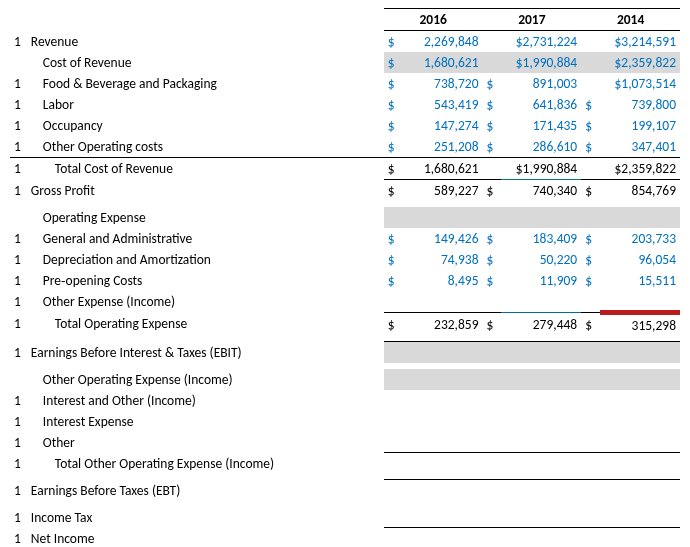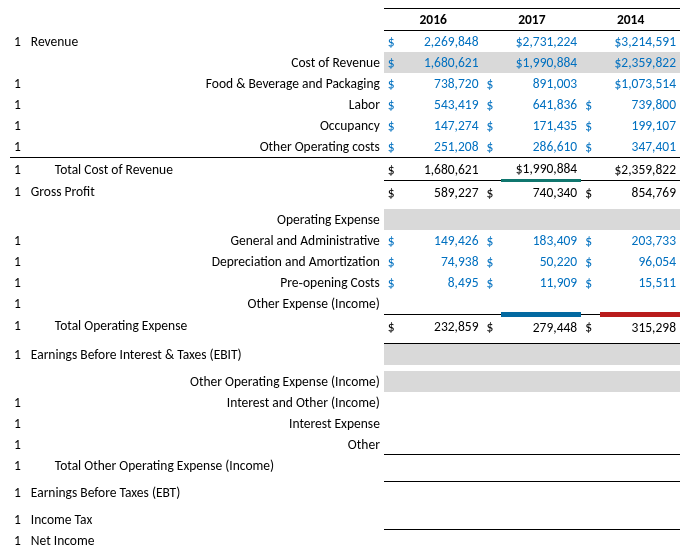--- a/index.html
+++ b/index.html
@@ -31,21 +31,21 @@
   }
   .col-mark { width: 16px; text-align: left; }
   .col-label { width: 340px; }
   .col-sym { width: 18px; text-align: left; color: #0070C0; }
   .col-val { width: 76px; text-align: right; }
   .blue { color: #0070C0; }
   .black { color: #000; }
   .shade { background: #D9D9D9; }
   .topline td { border-top: 1px solid #000; }
   .dbl td.col-sym, .dbl td.col-val { border-bottom: 3px double #000; }
-  .pad1 { padding-left: 16px; text-align: right; }
+  .pad1 { padding-left: 16px; }
   .pad2 { padding-left: 28px; }
   .spacer td { height: 6px; padding:0; }
 </style>
 </head>
 <body>
 
 <table>
   <colgroup>
     <col class="col-mark">
       <col class="col-label">
@@ -140,21 +140,21 @@
       <td class="col-sym" style="border-top:1px solid #000"></td>
       <td class="col-val black" style="border-top:1px solid #000">$2,359,822</td>
     </tr>
 
     <tr>
       <td class="col-mark">1</td>
       <td class="col-label">Gross Profit</td>
       <td class="col-sym black" style="border-top:1px solid #000">$</td>
       <td class="col-val black" style="border-top:1px solid #000">589,227</td>
       <td class="col-sym black" style="border-top:1px solid #000">$</td>
-      <td class="col-val black" style="border-top:3px solid #0f766e">740,340</td>
+      <td class="col-val black" style="border-top:1px solid #0f766e">740,340</td>
       <td class="col-sym black" style="border-top:1px solid #000">$</td>
       <td class="col-val black" style="border-top:1px solid #000">854,769</td>
     </tr>
     <tr class="spacer">
         <td colspan="8"></td>
       </tr>
 
     <tr>
       <td class="col-mark"></td>
       <td class="col-label pad1">Operating Expense</td>
@@ -204,21 +204,21 @@
         <td class="col-val"></td>
       <td class="col-sym"></td>
         <td class="col-val"></td>
     </tr>
     <tr>
       <td class="col-mark">1</td>
       <td class="col-label pad2">Total Operating Expense</td>
       <td class="col-sym black" style="border-top:1px solid #000">$</td>
       <td class="col-val black" style="border-top:1px solid #000">232,859</td>
       <td class="col-sym black" style="border-top:1px solid #000">$</td>
-      <td class="col-val black" style="border-top:5px solid #0369a1">279,448</td>
+      <td class="col-val black" style="border-top:1px solid #0369a1">279,448</td>
       <td class="col-sym black" style="border-top:1px solid #000">$</td>
       <td class="col-val black" style="border-top:5px solid #b91c1c">315,298</td>
     </tr>
     <tr class="spacer">
         <td colspan="8"></td>
       </tr>
 
     <tr>
       <td class="col-mark">1</td>
       <td class="col-label">Earnings Before Interest &amp; Taxes (EBIT)</td>

